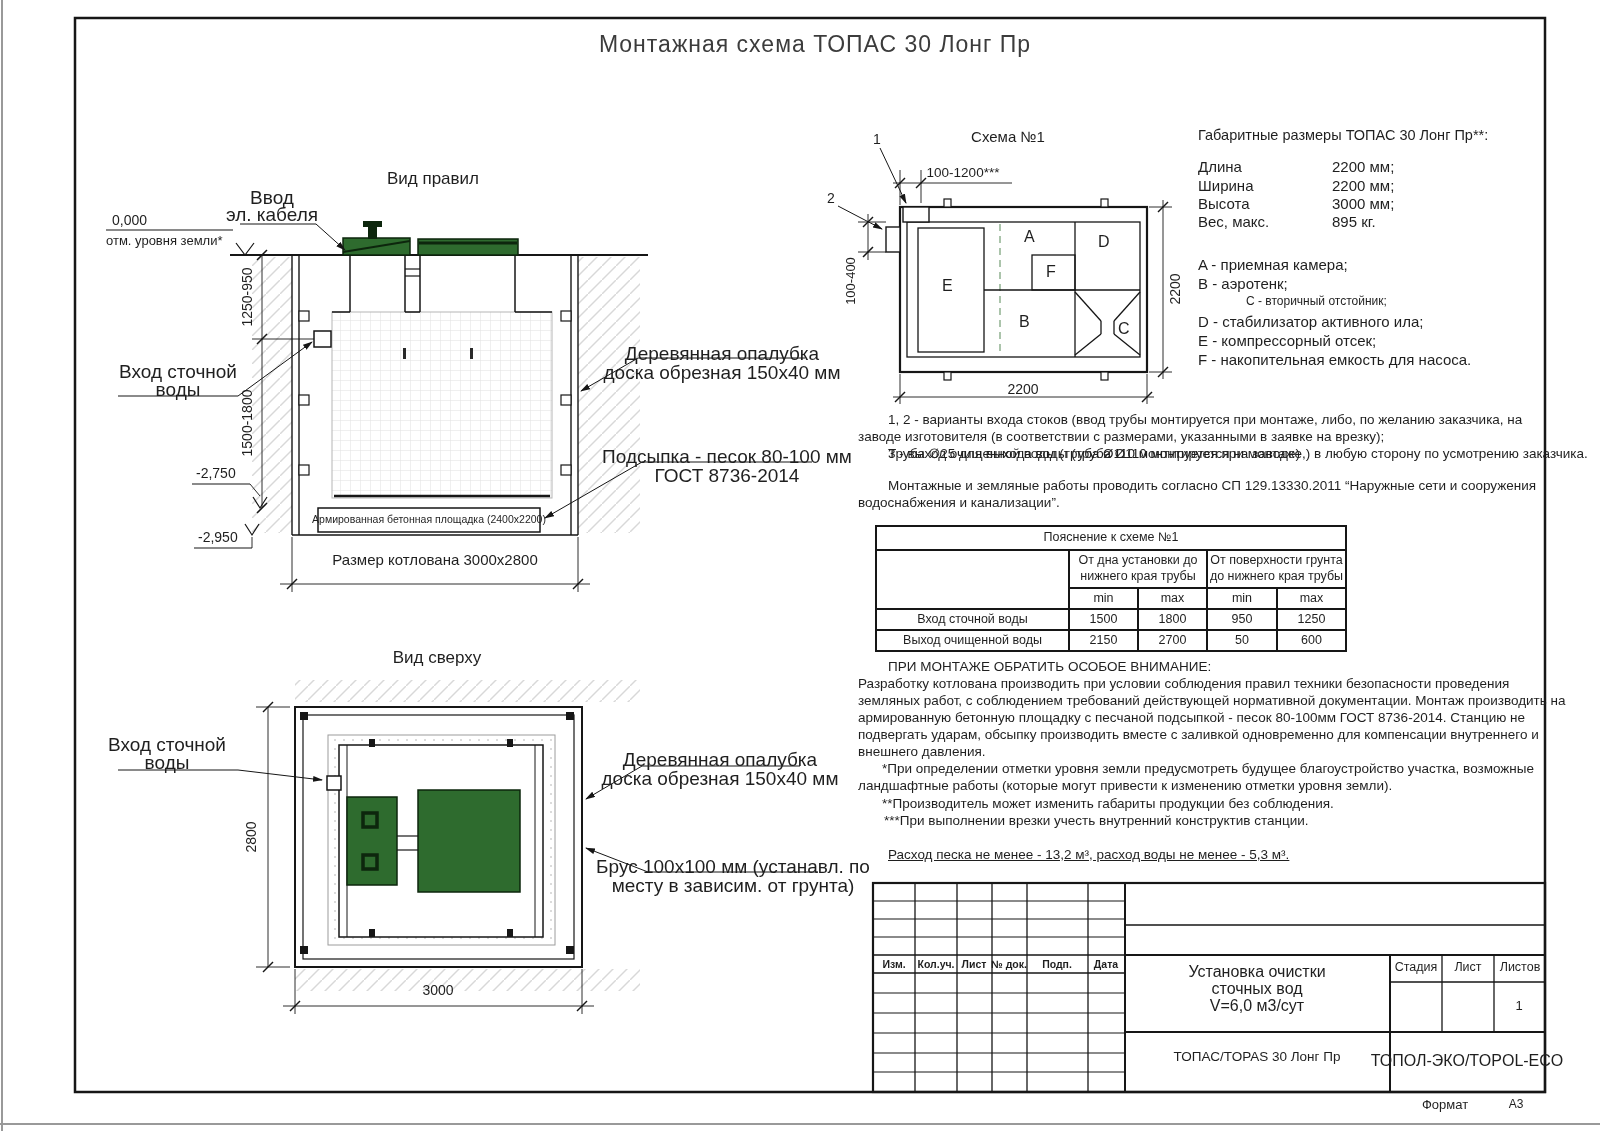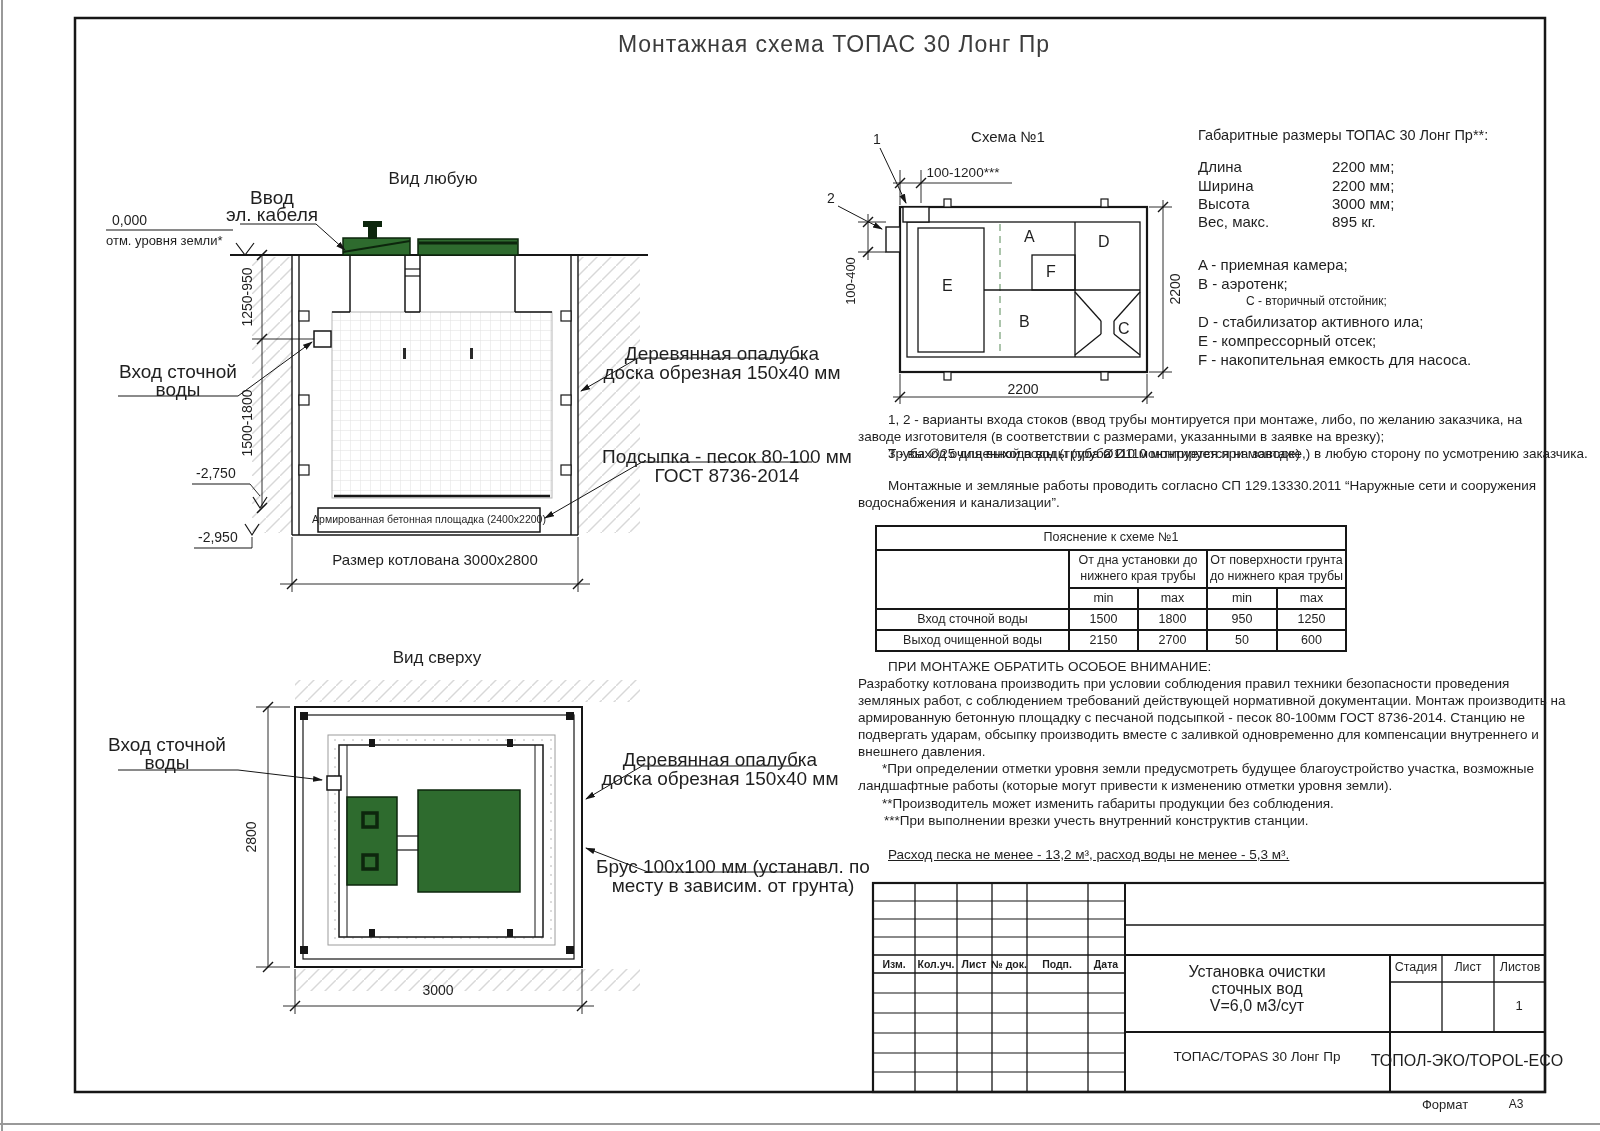--- a/index.html
+++ b/index.html
@@ -6,21 +6,21 @@
   body{width:1600px;height:1131px;position:relative;overflow:hidden;
        font-family:"Liberation Sans", sans-serif;color:#1f1f1f;}
   svg{position:absolute;left:0;top:0;}
   .t{position:absolute;white-space:nowrap;font-size:13.5px;line-height:1.25;}
   .c{transform:translateX(-50%);}
   .v{transform:translate(-50%,-50%) rotate(-90deg);transform-origin:center;}
   .u{text-decoration:underline;}
   .exp{position:absolute;border-collapse:collapse;table-layout:fixed;
        font-size:12.5px;text-align:center;color:#1f1f1f;padding-left:27px;}
   .exp td{border:2px solid #161616;padding:0;vertical-align:middle;line-height:1.25;}
-  .pagetitle{font-size:23px;color:#3c3c3c;letter-spacing:1px;margin-left:19px;}
+  .pagetitle{font-size:23px;color:#3c3c3c;letter-spacing:1px;}
   .vtitle{font-size:17px;}
   .lbl{font-size:19px;text-align:left;}
   .dim{font-size:14px;}
   .comp{font-size:16px;}
   .stamp-s{font-size:10.5px;font-weight:bold;}
 </style>
 </head>
 <body>
 
 <svg width="1600" height="1131" viewBox="0 0 1600 1131">
@@ -228,21 +228,21 @@
     <line x1="1390" y1="955" x2="1390" y2="1092" stroke-width="2"></line>
     <line x1="1390" y1="982" x2="1545" y2="982" stroke-width="1.3"></line>
     <line x1="1442" y1="955" x2="1442" y2="1032" stroke-width="1.3"></line>
     <line x1="1494" y1="955" x2="1494" y2="1032" stroke-width="1.3"></line>
     <line x1="1125" y1="1032" x2="1545" y2="1032" stroke-width="2"></line>
   </g>
 </svg>
 
 <div class="t c pagetitle" style="left:815px;top:30px">Монтажная схема ТОПАС 30 Лонг Пр</div>
 
-<div class="t c vtitle" style="left:433px;top:168px">Вид любую</div>
+<div class="t c vtitle" style="left:433px;top:168px">Вид правил</div>
 <div class="t c lbl" style="left:272px;top:186px">Ввод</div>
 <div class="t c lbl" style="left:272px;top:203px">эл. кабеля</div>
 <div class="t dim" style="left:112px;top:212px">0,000</div>
 <div class="t" style="left:106px;top:233px;font-size:13px">отм. уровня земли*</div>
 <div class="t v dim" style="left:248px;top:297px">1250-950</div>
 <div class="t v dim" style="left:248px;top:423px">1500-1800</div>
 <div class="t dim" style="left:196px;top:465px">-2,750</div>
 <div class="t dim" style="left:198px;top:529px">-2,950</div>
 <div class="t c lbl" style="left:178px;top:360px">Вход сточной</div>
 <div class="t c lbl" style="left:178px;top:378px">воды</div>

